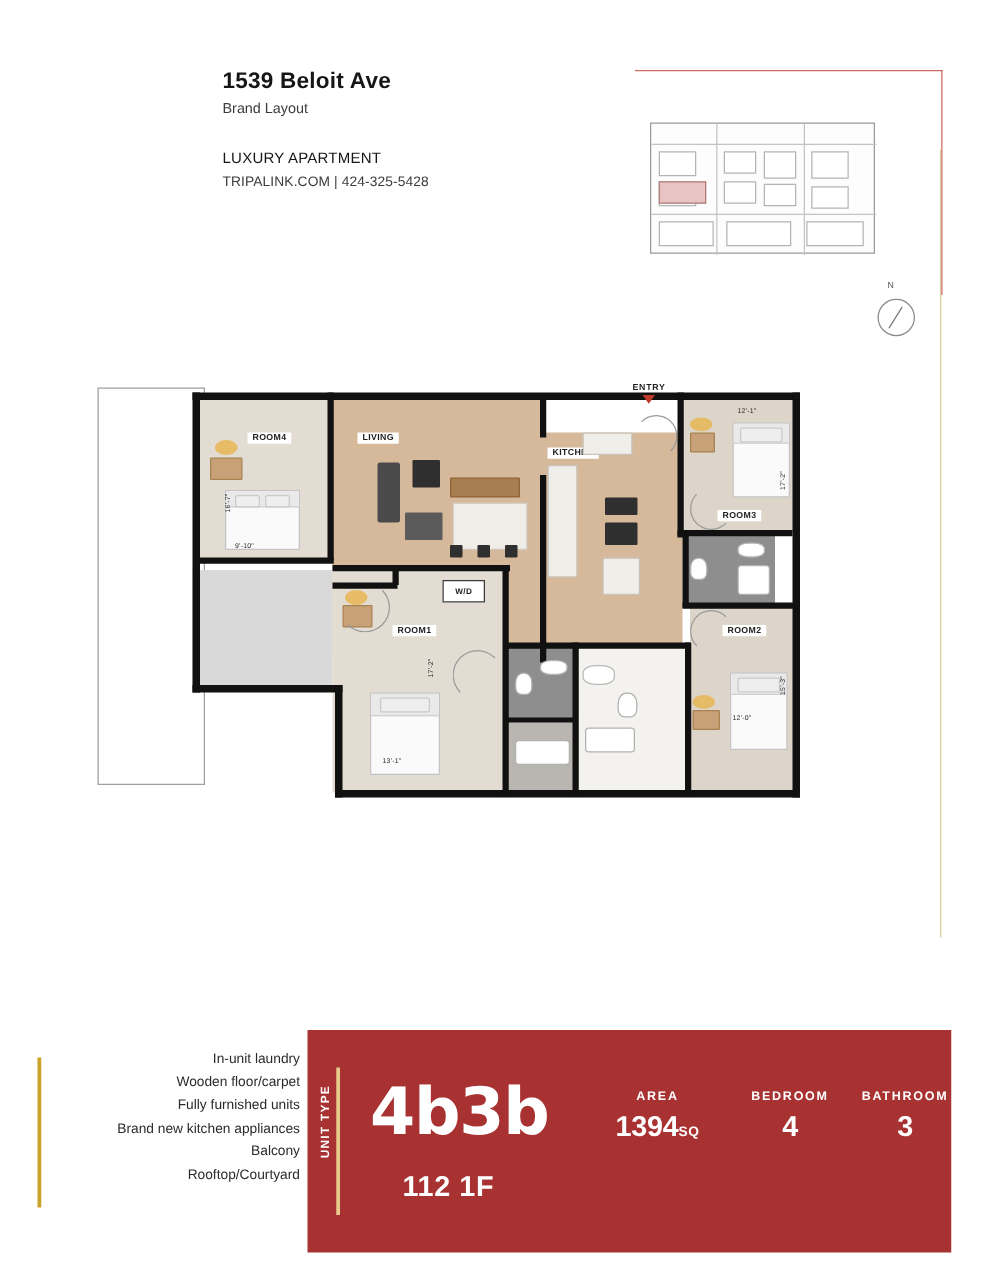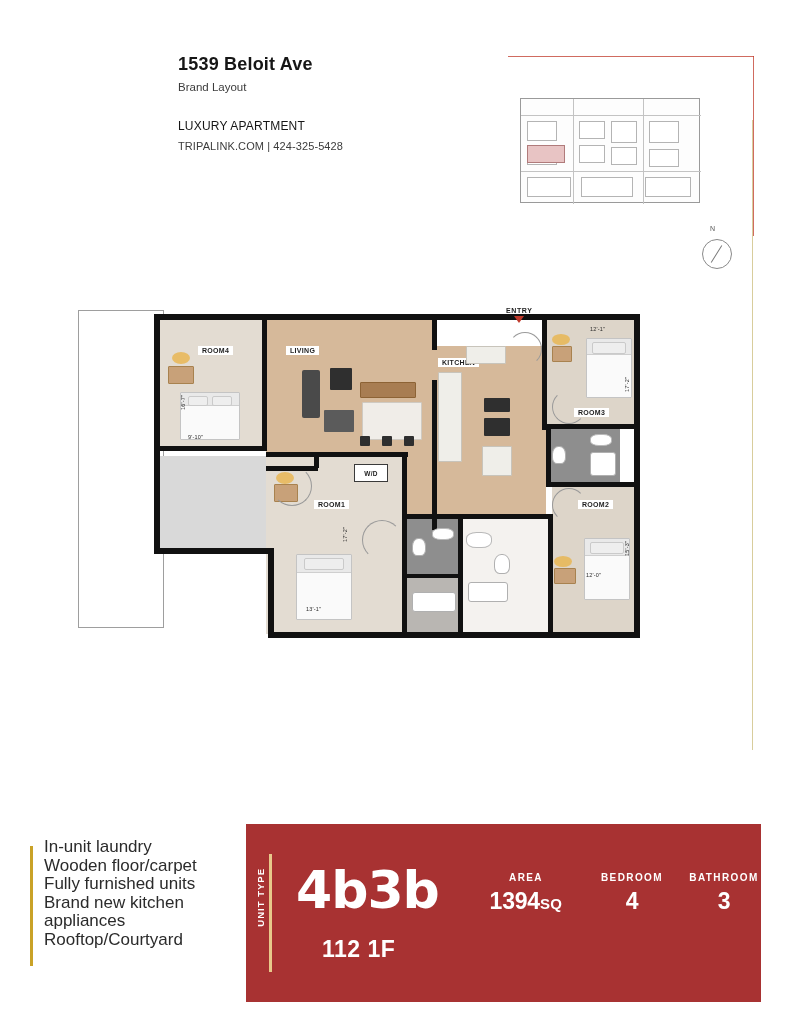--- a/index.html
+++ b/index.html
@@ -123,21 +123,21 @@
   }
 
   .side-rule { position: absolute; left: 752px; top: 120px; width: 1px; height: 630px; background: #b8a44a; opacity: .55; }
 
   
   .amen {
     position: absolute; left: 30px; top: 838px; width: 210px;
   }
   .amen-bar { position: absolute; left: 0; top: 8px; width: 3px; height: 120px; background: #c9a227; }
   .amen ul { list-style: none; margin: 0; padding: 0 0 0 14px; }
-  .amen li { font-size: 17px; color: #2b2b2b; line-height: 18.6px; }
+  .amen li { font-size: 11px; color: #2b2b2b; line-height: 18.6px; text-align: right; }
 
   .badge {
     position: absolute; left: 246px; top: 824px; width: 515px; height: 178px;
     background: #a83232;
   }
   .badge .accent { position: absolute; left: 23px; top: 30px; width: 3px; height: 118px; background: #e8c98b; }
   .badge .utype {
     position: absolute; left: 9px; top: 44px; width: 14px;
     font-size: 9.5px; font-weight: bold; color: #fff; letter-spacing: 1px;
     writing-mode: vertical-rl; transform: rotate(180deg); text-align: center;
@@ -147,21 +147,21 @@
     font-size: 52px; font-weight: bold; color: #fff; letter-spacing: -1px;
     font-family: "DejaVu Sans", sans-serif;
   }
   .badge .unitno {
     position: absolute; left: 76px; top: 112px;
     font-size: 23px; font-weight: bold; color: #fff; letter-spacing: .5px;
   }
   .stat { position: absolute; text-align: center; color: #fff; }
   .stat .k { font-size: 10px; font-weight: bold; letter-spacing: 1.4px; }
   .stat .v { font-size: 23px; font-weight: bold; margin-top: 5px; letter-spacing: -.2px; }
-  .stat .v small { font-size: 15px; font-weight: bold; letter-spacing: .4px; }
+  .stat .v small { font-size: 11px; font-weight: bold; letter-spacing: .4px; }
   .stat-area { left: 220px; top: 48px; width: 120px; }
   .stat-bed  { left: 340px; top: 48px; width: 92px; }
   .stat-bath { left: 428px; top: 48px; width: 100px; }
 </style>
 </head>
 <body>
 
 <div class="header">
 
 
@@ -319,20 +319,21 @@
   </div>
 </div>
 
 <div class="amen">
   <div class="amen-bar"></div>
   <ul>
     <li>In-unit laundry</li>
     <li>Wooden floor/carpet</li>
     <li>Fully furnished units</li>
     <li>Brand new kitchen appliances</li>
+    <li>Balcony</li>
     <li>Rooftop/Courtyard</li>
   </ul>
 </div>
 
 <div class="badge">
   <div class="utype">UNIT TYPE</div>
   <div class="accent"></div>
   <div class="bigtype">4b3b</div>
   <div class="unitno">112 1F</div>
 

